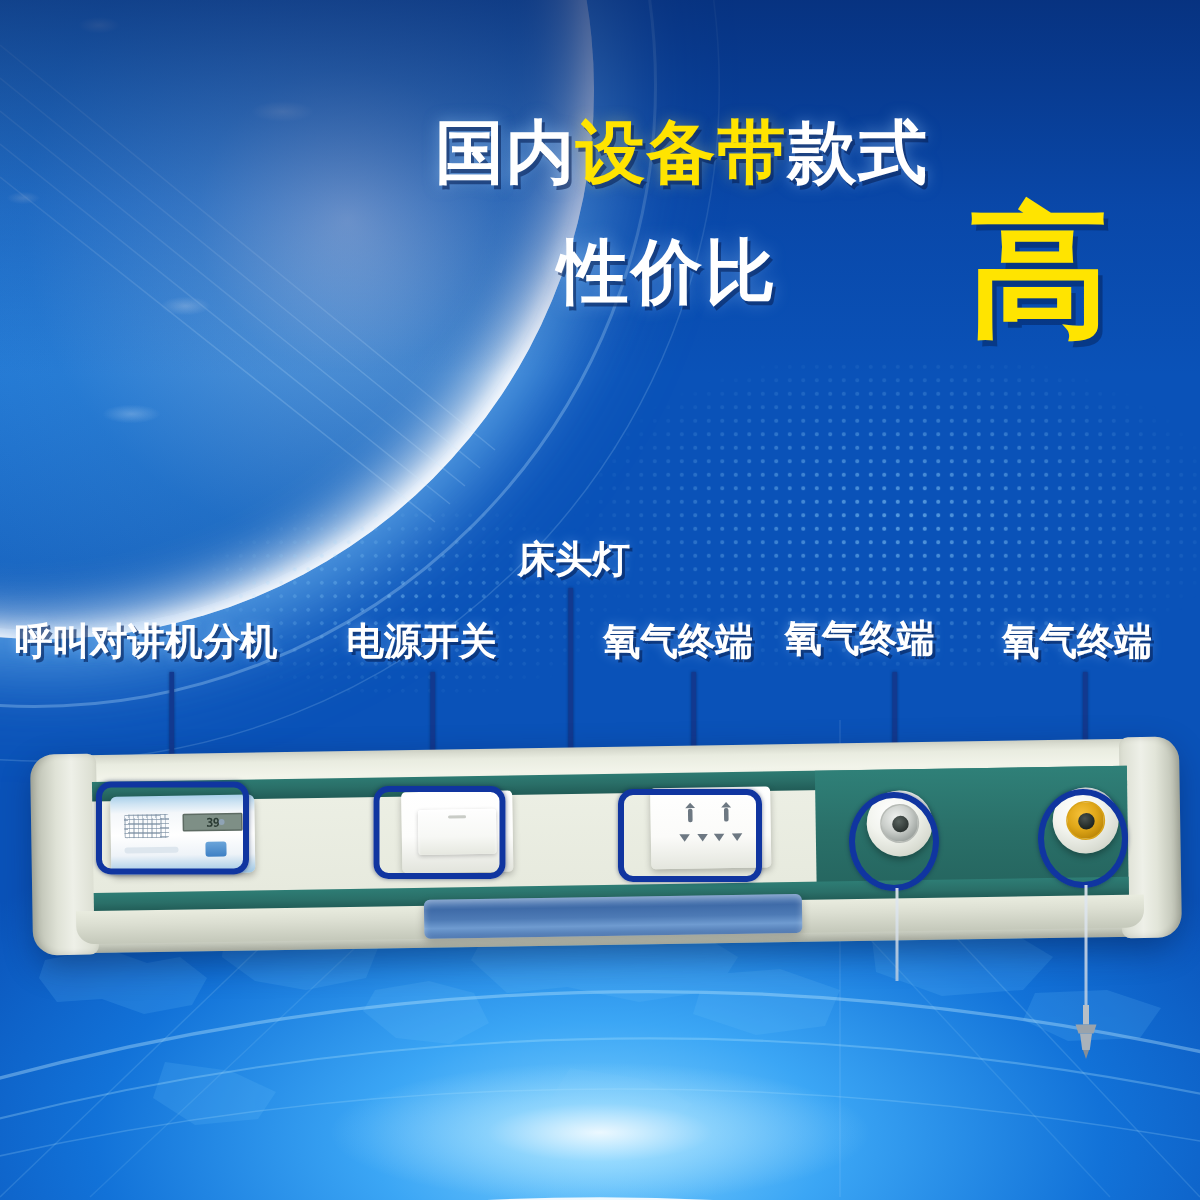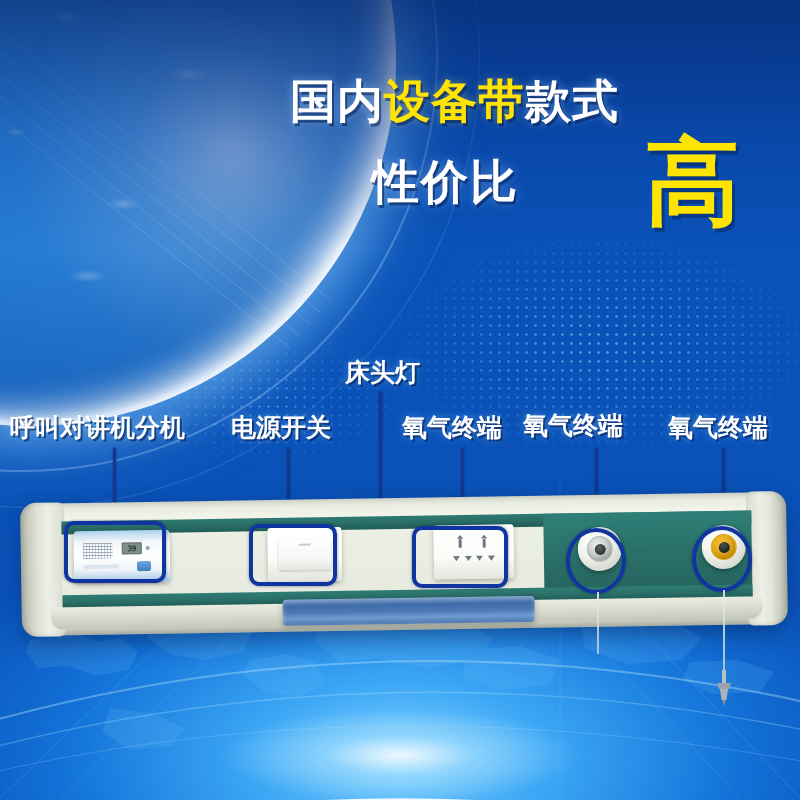--- a/index.html
+++ b/index.html
@@ -208,21 +208,21 @@
     box-shadow:0 2px 5px rgba(0,0,0,.28);
   }
   .ic-grille {
     position:absolute; left:9px; top:12px; width:30px; height:16px;
     background-image:
       repeating-linear-gradient(0deg, rgba(120,140,160,.65) 0 1px, rgba(0,0,0,0) 1px 3px),
       repeating-linear-gradient(90deg, rgba(120,140,160,.45) 0 1px, rgba(0,0,0,0) 1px 3px);
     border-radius:2px;
   }
   .ic-display {
-    position:absolute; left:48px; top:12px; width:20px; height:12px;
+    position:absolute; left:48px; top:12px; width:40px; height:12px;
     background:#7e8f86; border:1px solid #5d6b63; border-radius:1px;
     display:flex; align-items:center; justify-content:center;
     font-size:8px; font-weight:bold; color:#2a3a33; letter-spacing:-.5px;
     font-family:"DejaVu Sans Mono","Liberation Mono",monospace;
   }
   .ic-led {
     position:absolute; left:72px; top:16px; width:4px; height:4px;
     border-radius:50%; background:#8fa3b5;
   }
   .ic-btn {

